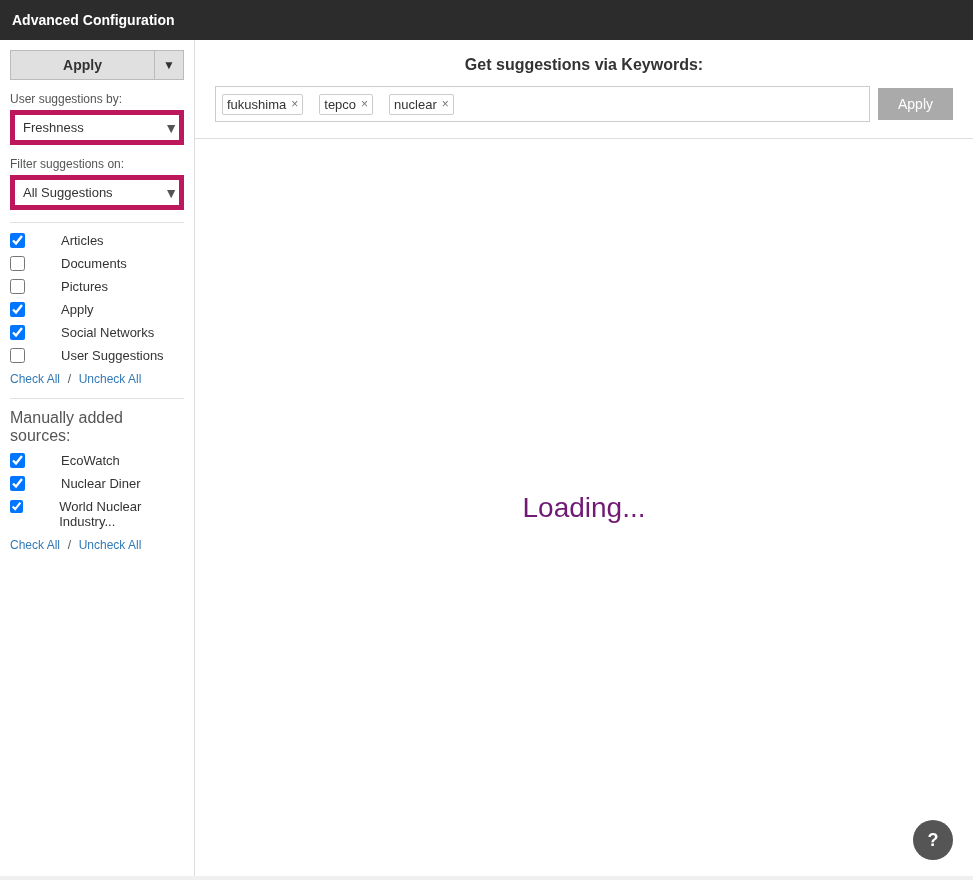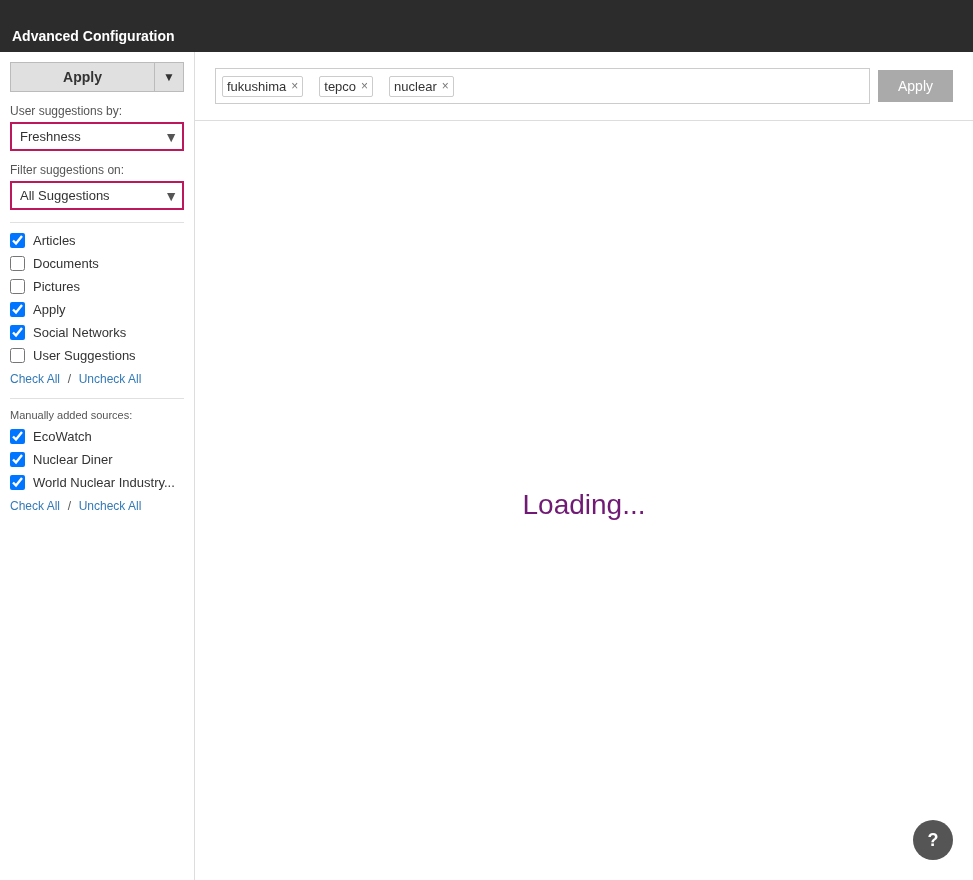--- a/index.html
+++ b/index.html
@@ -11,23 +11,23 @@
       height: 880px;
       overflow: hidden;
       position: relative;
     }
 
     
     #header {
       background: #2c2c2c;
       color: #fff;
       padding: 8px 12px;
-      height: 52px;
-      display: flex;
-      align-items: flex-end;
+      height: 40px;
+      display: flex;
+      align-items: center;
     }
     #header span {
       font-size: 14px;
       font-weight: bold;
       color: #fff;
     }
 
     
     #layout {
       display: flex;
@@ -78,21 +78,21 @@
     }
     .sidebar-select-wrapper {
       position: relative;
       margin-bottom: 12px;
     }
     .sidebar-select {
       width: 100%;
       appearance: none;
       -webkit-appearance: none;
       background: #fff;
-      border: 2px solid #be185d;
+      border: 5px solid #be185d;
       padding: 5px 30px 5px 8px;
       font-size: 13px;
       color: #333;
       cursor: pointer;
     }
     .select-arrow {
       position: absolute;
       right: 6px;
       top: 50%;
       transform: translateY(-50%);
@@ -100,20 +100,21 @@
       color: #555;
       font-size: 14px;
     }
 
     
     .checkbox-item {
       display: flex;
       align-items: flex-start;
       margin-bottom: 8px;
       cursor: pointer;
+      gap: 28px;
     }
     .checkbox-item input[type="checkbox"] {
       margin-right: 8px;
       cursor: pointer;
       width: 15px;
       height: 15px;
     }
     .checkbox-item label {
       cursor: pointer;
       font-size: 13px;
@@ -130,21 +131,21 @@
       font-size: 12px;
       cursor: pointer;
     }
     .check-uncheck-row span {
       color: #555;
       font-size: 12px;
       margin: 0 4px;
     }
 
     .manual-sources-label {
-      font-size: 11px;
+      font-size: 16px;
       color: #555;
       margin-bottom: 8px;
       margin-top: 4px;
     }
 
     .divider {
       height: 1px;
       background: #e0e0e0;
       margin: 10px 0;
     }
@@ -344,20 +345,21 @@
       <a>Check All</a>
       <span>/</span>
       <a>Uncheck All</a>
     </div>
 
   </div>
 
   <div id="main-content">
 
     <div id="keywords-bar">
+      <h3>Get suggestions via Keywords:</h3>
       <div class="keywords-input-row">
         <div class="keywords-tags-area">
           <div class="keyword-tag">
             <span>fukushima</span>
             <span class="tag-remove">×</span>
           </div>
           <div class="keyword-tag">
             <span>tepco</span>
             <span class="tag-remove">×</span>
           </div>

